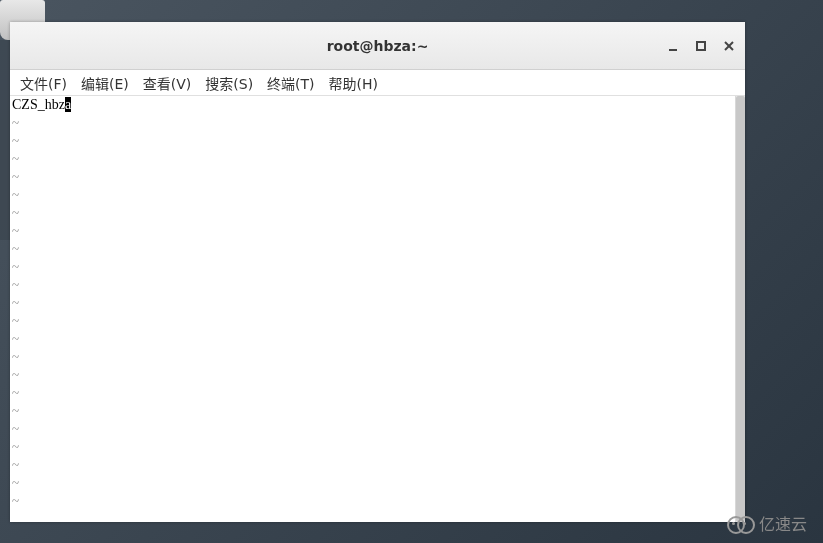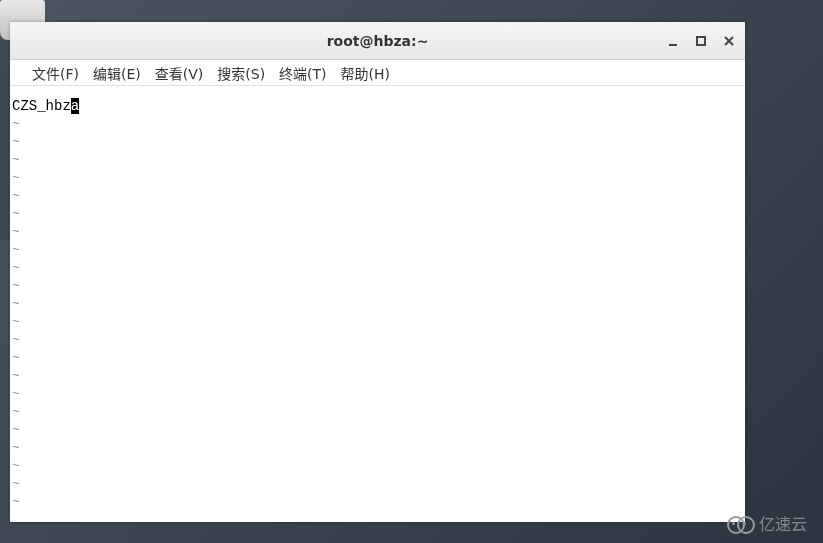--- a/index.html
+++ b/index.html
@@ -49,21 +49,21 @@
       left: 10px;
       top: 22px;
       width: 735px;
       height: 500px;
       background: #ffffff;
       display: flex;
       flex-direction: column;
       box-shadow: 0 0 3px rgba(0,0,0,0.3);
     }
     .titlebar {
-      height: 38px;
+      height: 48px;
       background: linear-gradient(180deg, #f5f5f5 0%, #e8e8e8 100%);
       display: flex;
       align-items: center;
       justify-content: center;
       position: relative;
       border-bottom: 1px solid #d0d0d0;
     }
     .window-title {
       font-size: 14px;
       font-weight: bold;
@@ -87,39 +87,38 @@
       cursor: pointer;
       font-size: 14px;
       color: #444;
       font-weight: bold;
     }
     .menubar {
       height: 26px;
       background: #ffffff;
       display: flex;
       align-items: center;
-      padding: 0 18px;
+      padding: 0 6px;
       gap: 6px;
       border-bottom: 1px solid #e0e0e0;
     }
     .menu-item {
       font-size: 14px;
       color: #333;
       padding: 2px 4px;
       cursor: pointer;
     }
     .terminal-content {
       flex: 1;
       background: #ffffff;
-      font-family: Liberation Mono, monospace;
+      font-family: Liberation Serif, serif;
       font-size: 14px;
       position: relative;
       padding: 0;
       display: flex;
-      align-items: center;
     }
     .editor-area {
       flex: 1;
       overflow: hidden;
       position: relative;
     }
     .vim-line {
       height: 18px;
       line-height: 18px;
       padding-left: 2px;

